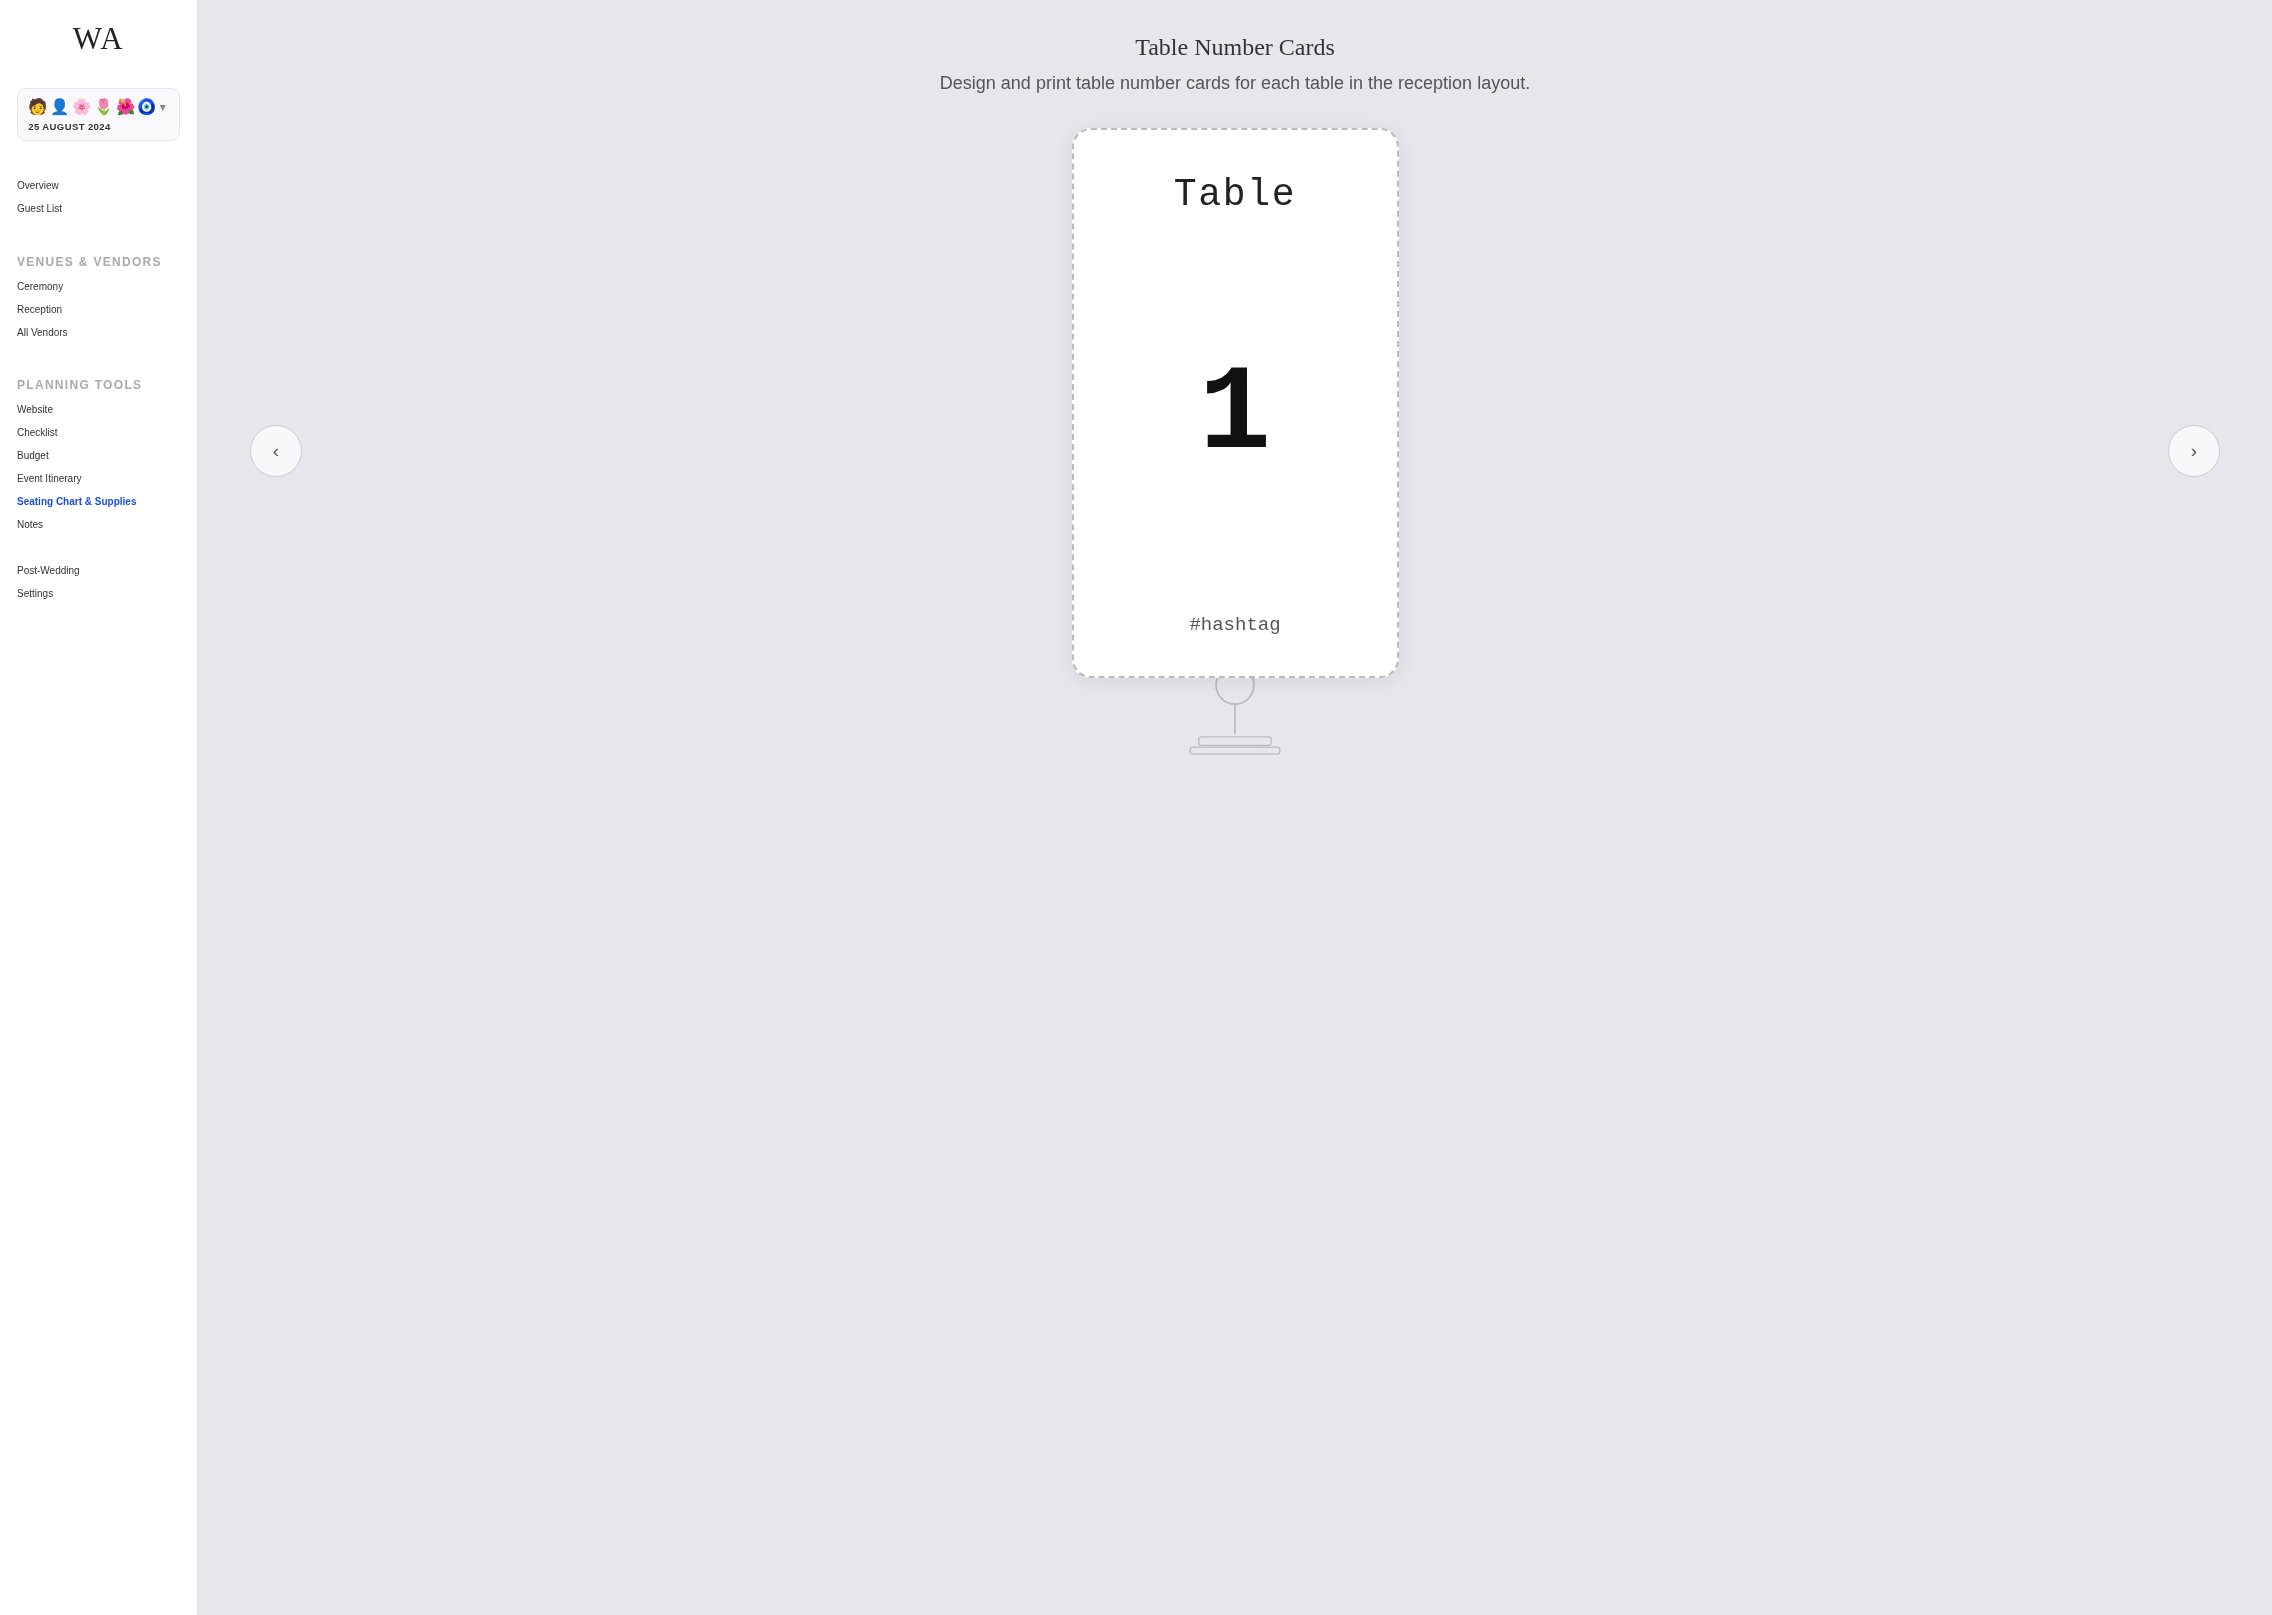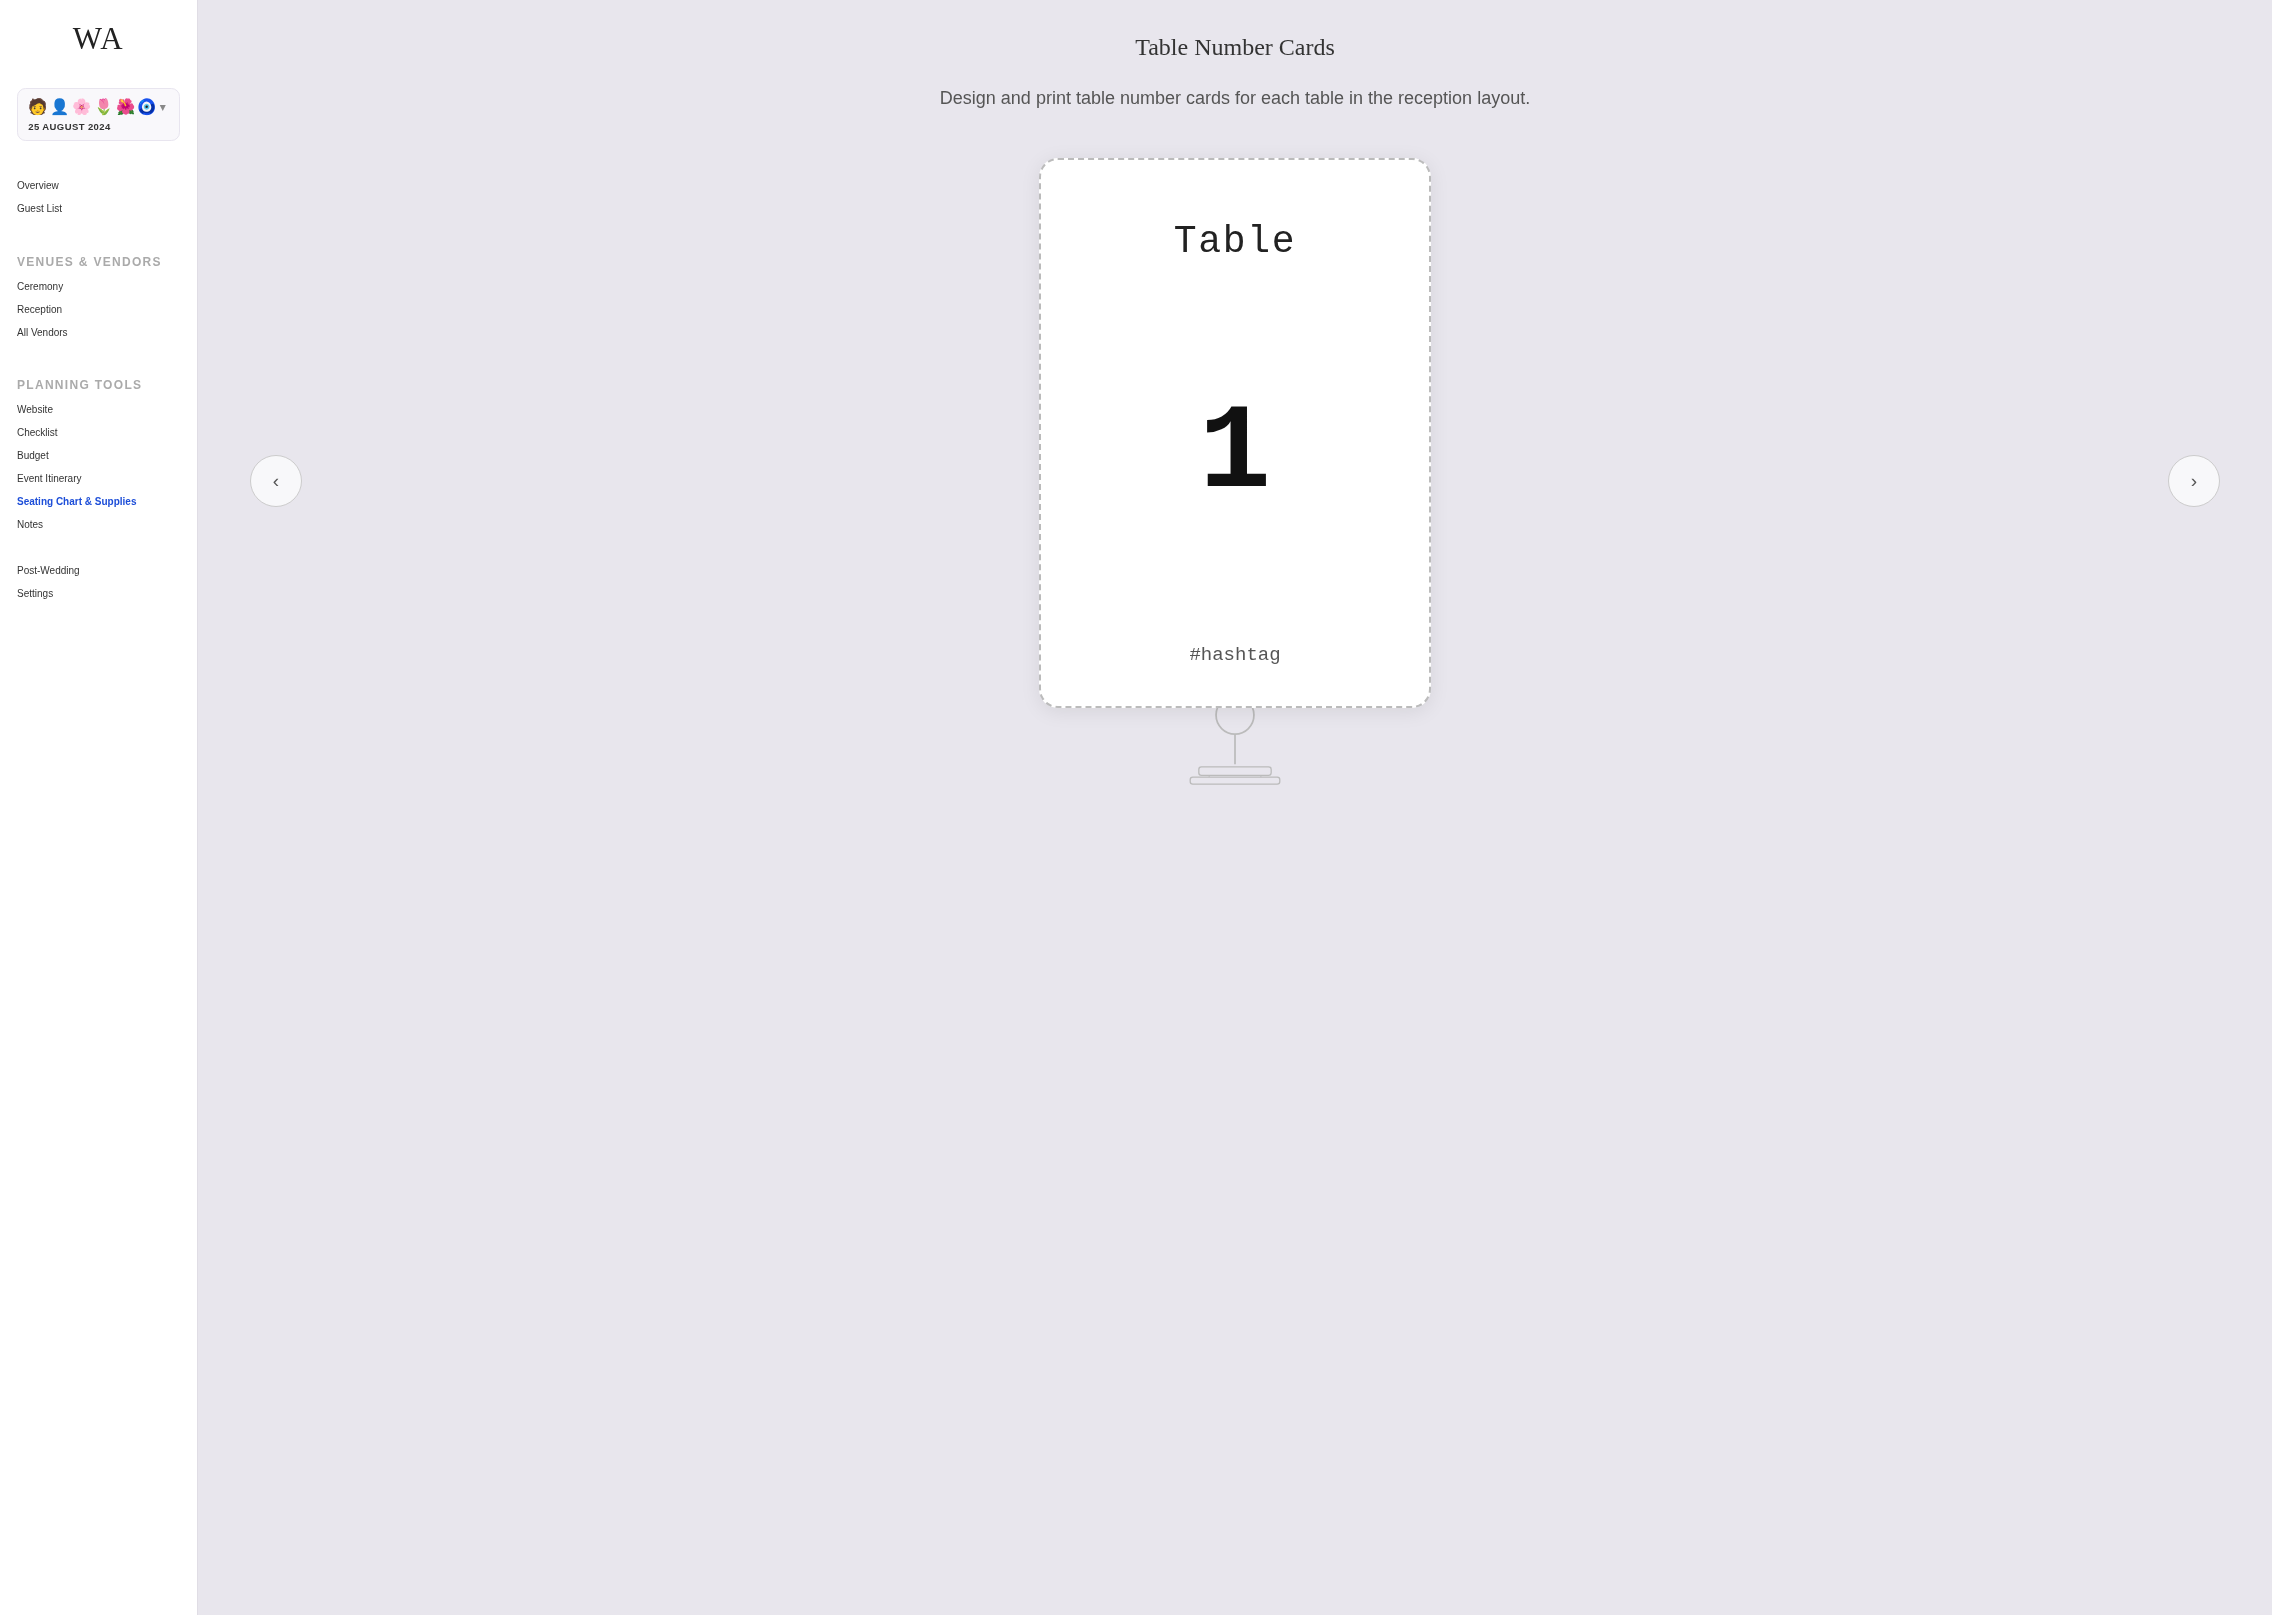--- a/index.html
+++ b/index.html
@@ -104,21 +104,20 @@
 
     
     .main {
       flex: 1;
       display: flex;
       flex-direction: column;
       align-items: center;
       padding: 34px 52px;
       background: #e8e6ed;
       position: relative;
-      gap: 15px;
     }
 
     .page-title {
       font-size: 24px;
       font-weight: 400;
       color: #333;
       margin-bottom: 12px;
       text-align: center;
       font-family: Georgia, serif;
     }
@@ -165,30 +164,30 @@
     }
 
     
     .table-card-wrapper {
       display: flex;
       flex-direction: column;
       align-items: center;
     }
 
     .table-card {
-      width: 392px;
+      width: 327px;
       min-height: 550px;
       background: #fff;
       border-radius: 19px;
       border: 2.1px dashed #bbb;
       display: flex;
       flex-direction: column;
       align-items: center;
       justify-content: space-between;
-      padding: 51px 26px 31px;
+      padding: 34px 26px 31px;
       box-shadow: 0 3.4px 20.6px rgba(0,0,0,0.08);
       position: relative;
     }
 
     .card-table-label {
       font-size: 38px;
       font-weight: 300;
       color: #222;
       font-family: 'Courier New', monospace;
       letter-spacing: 1.7px;

